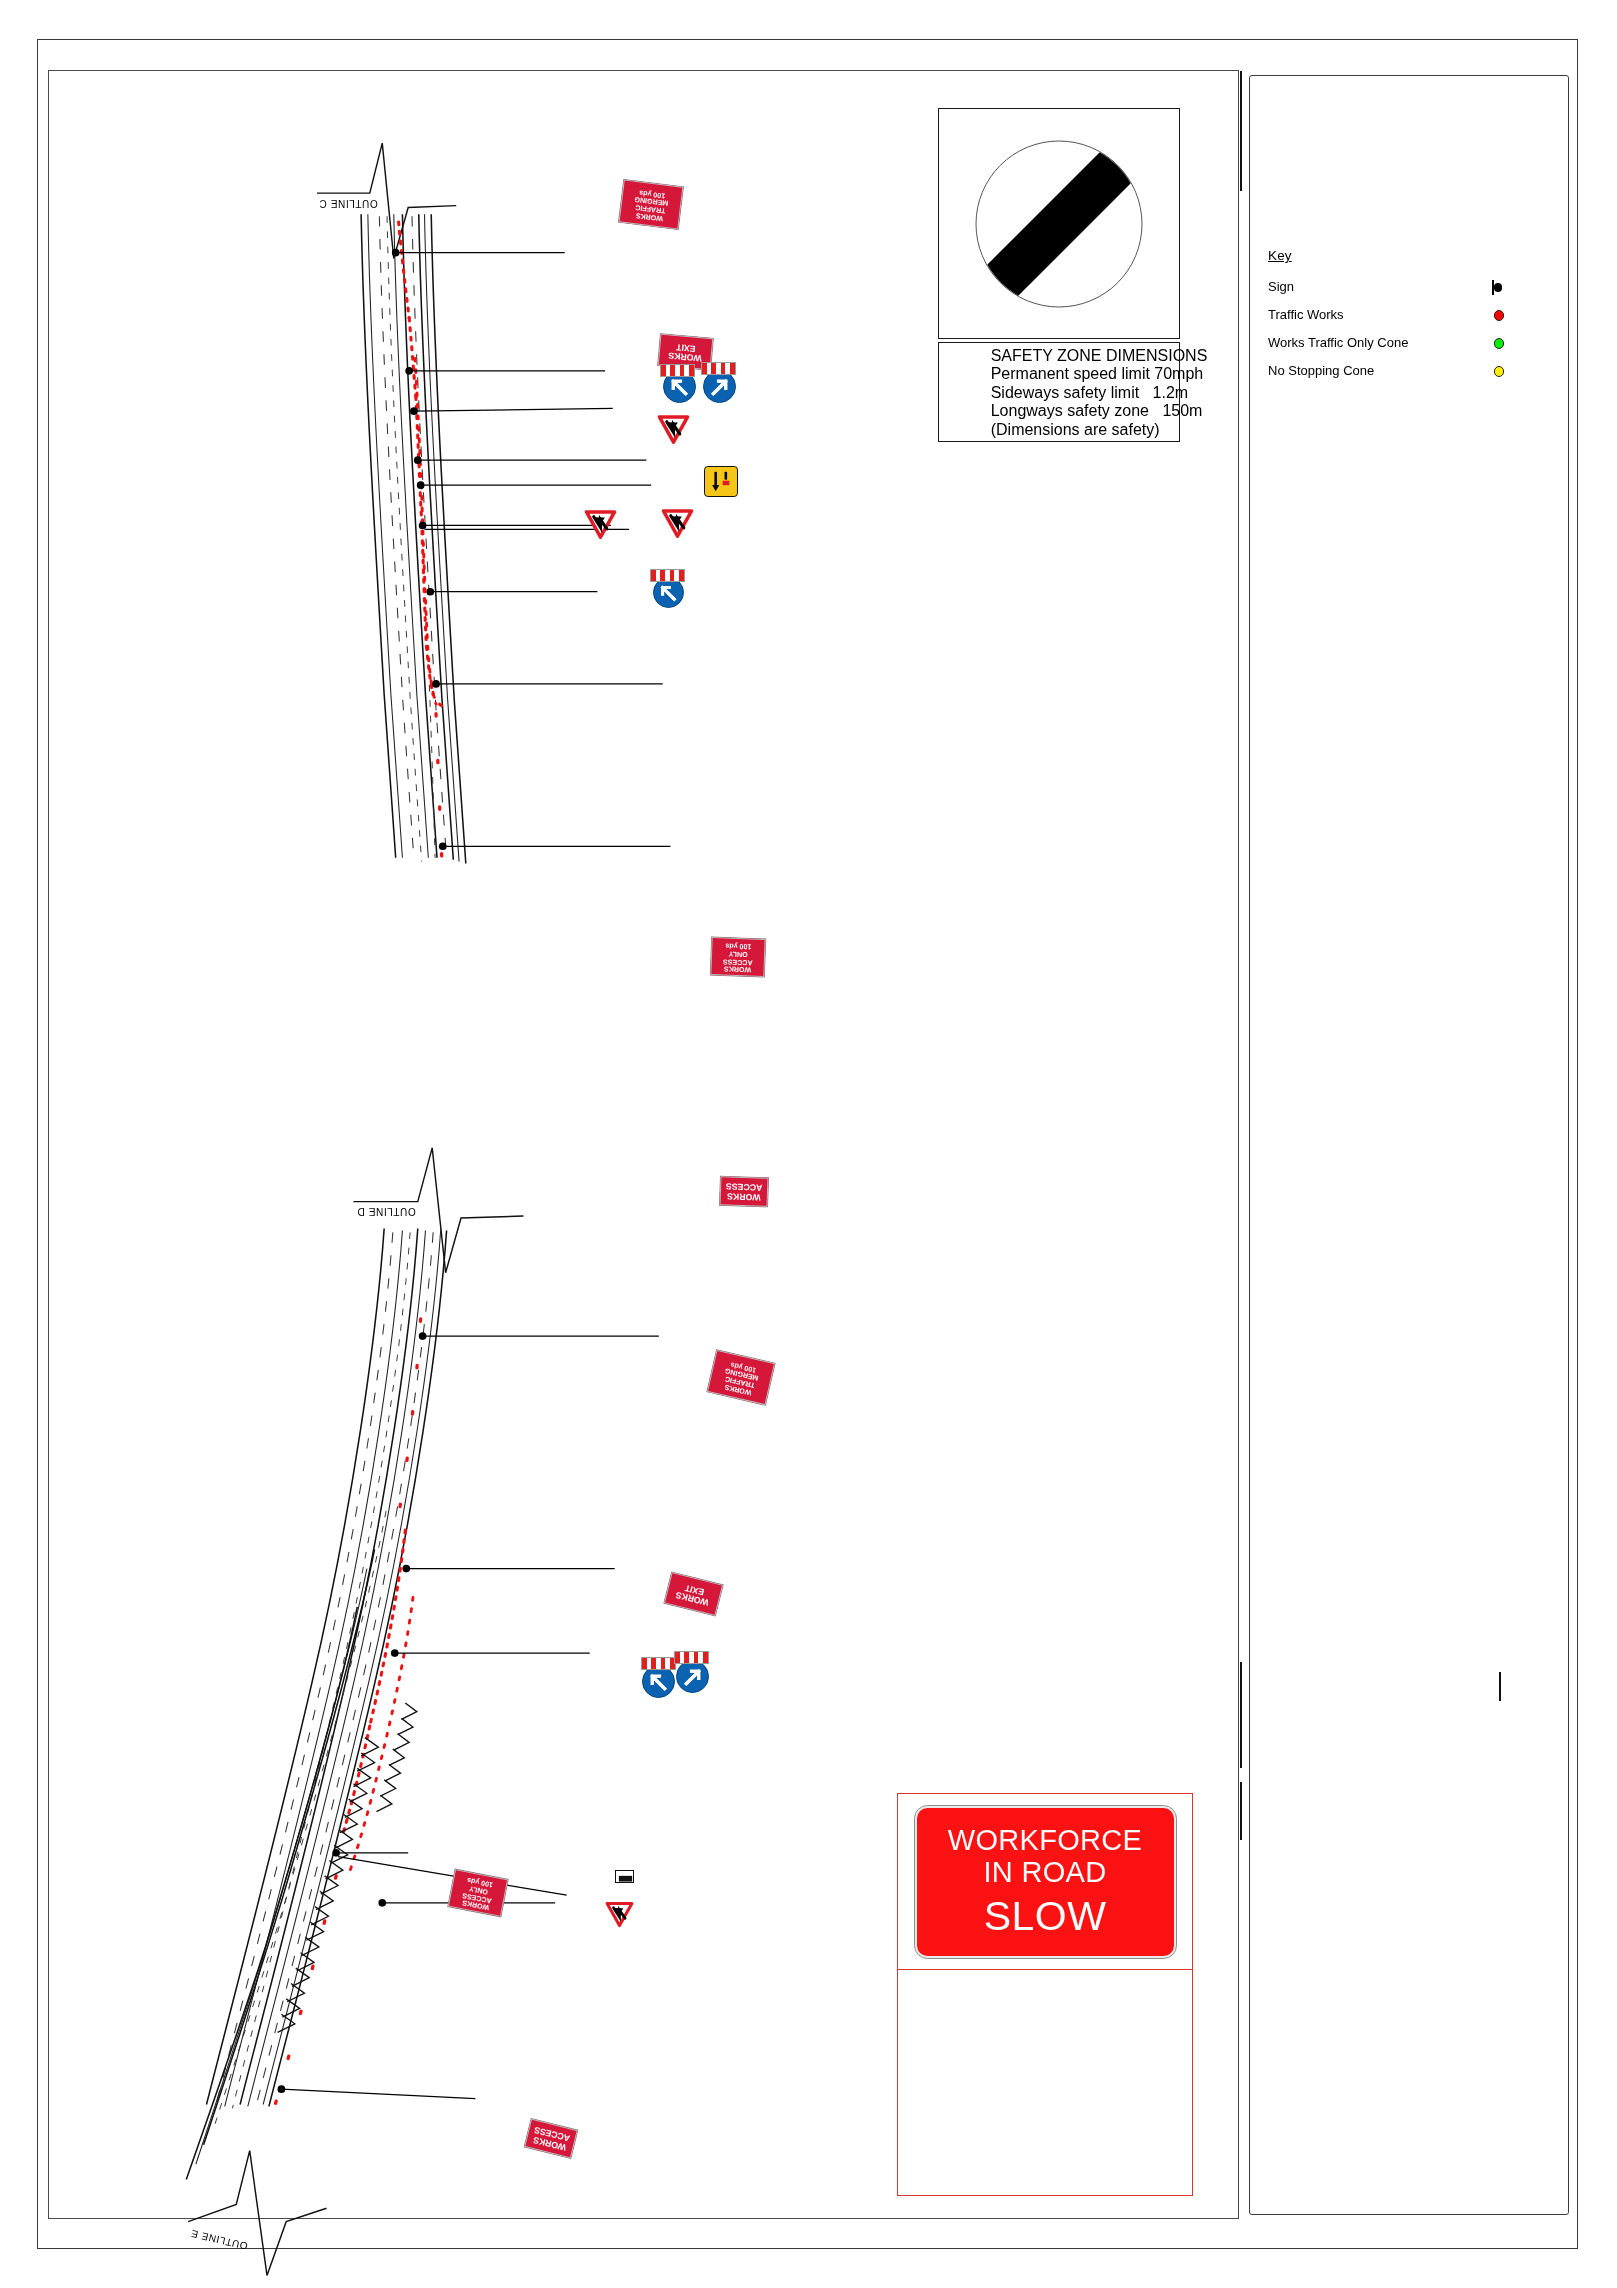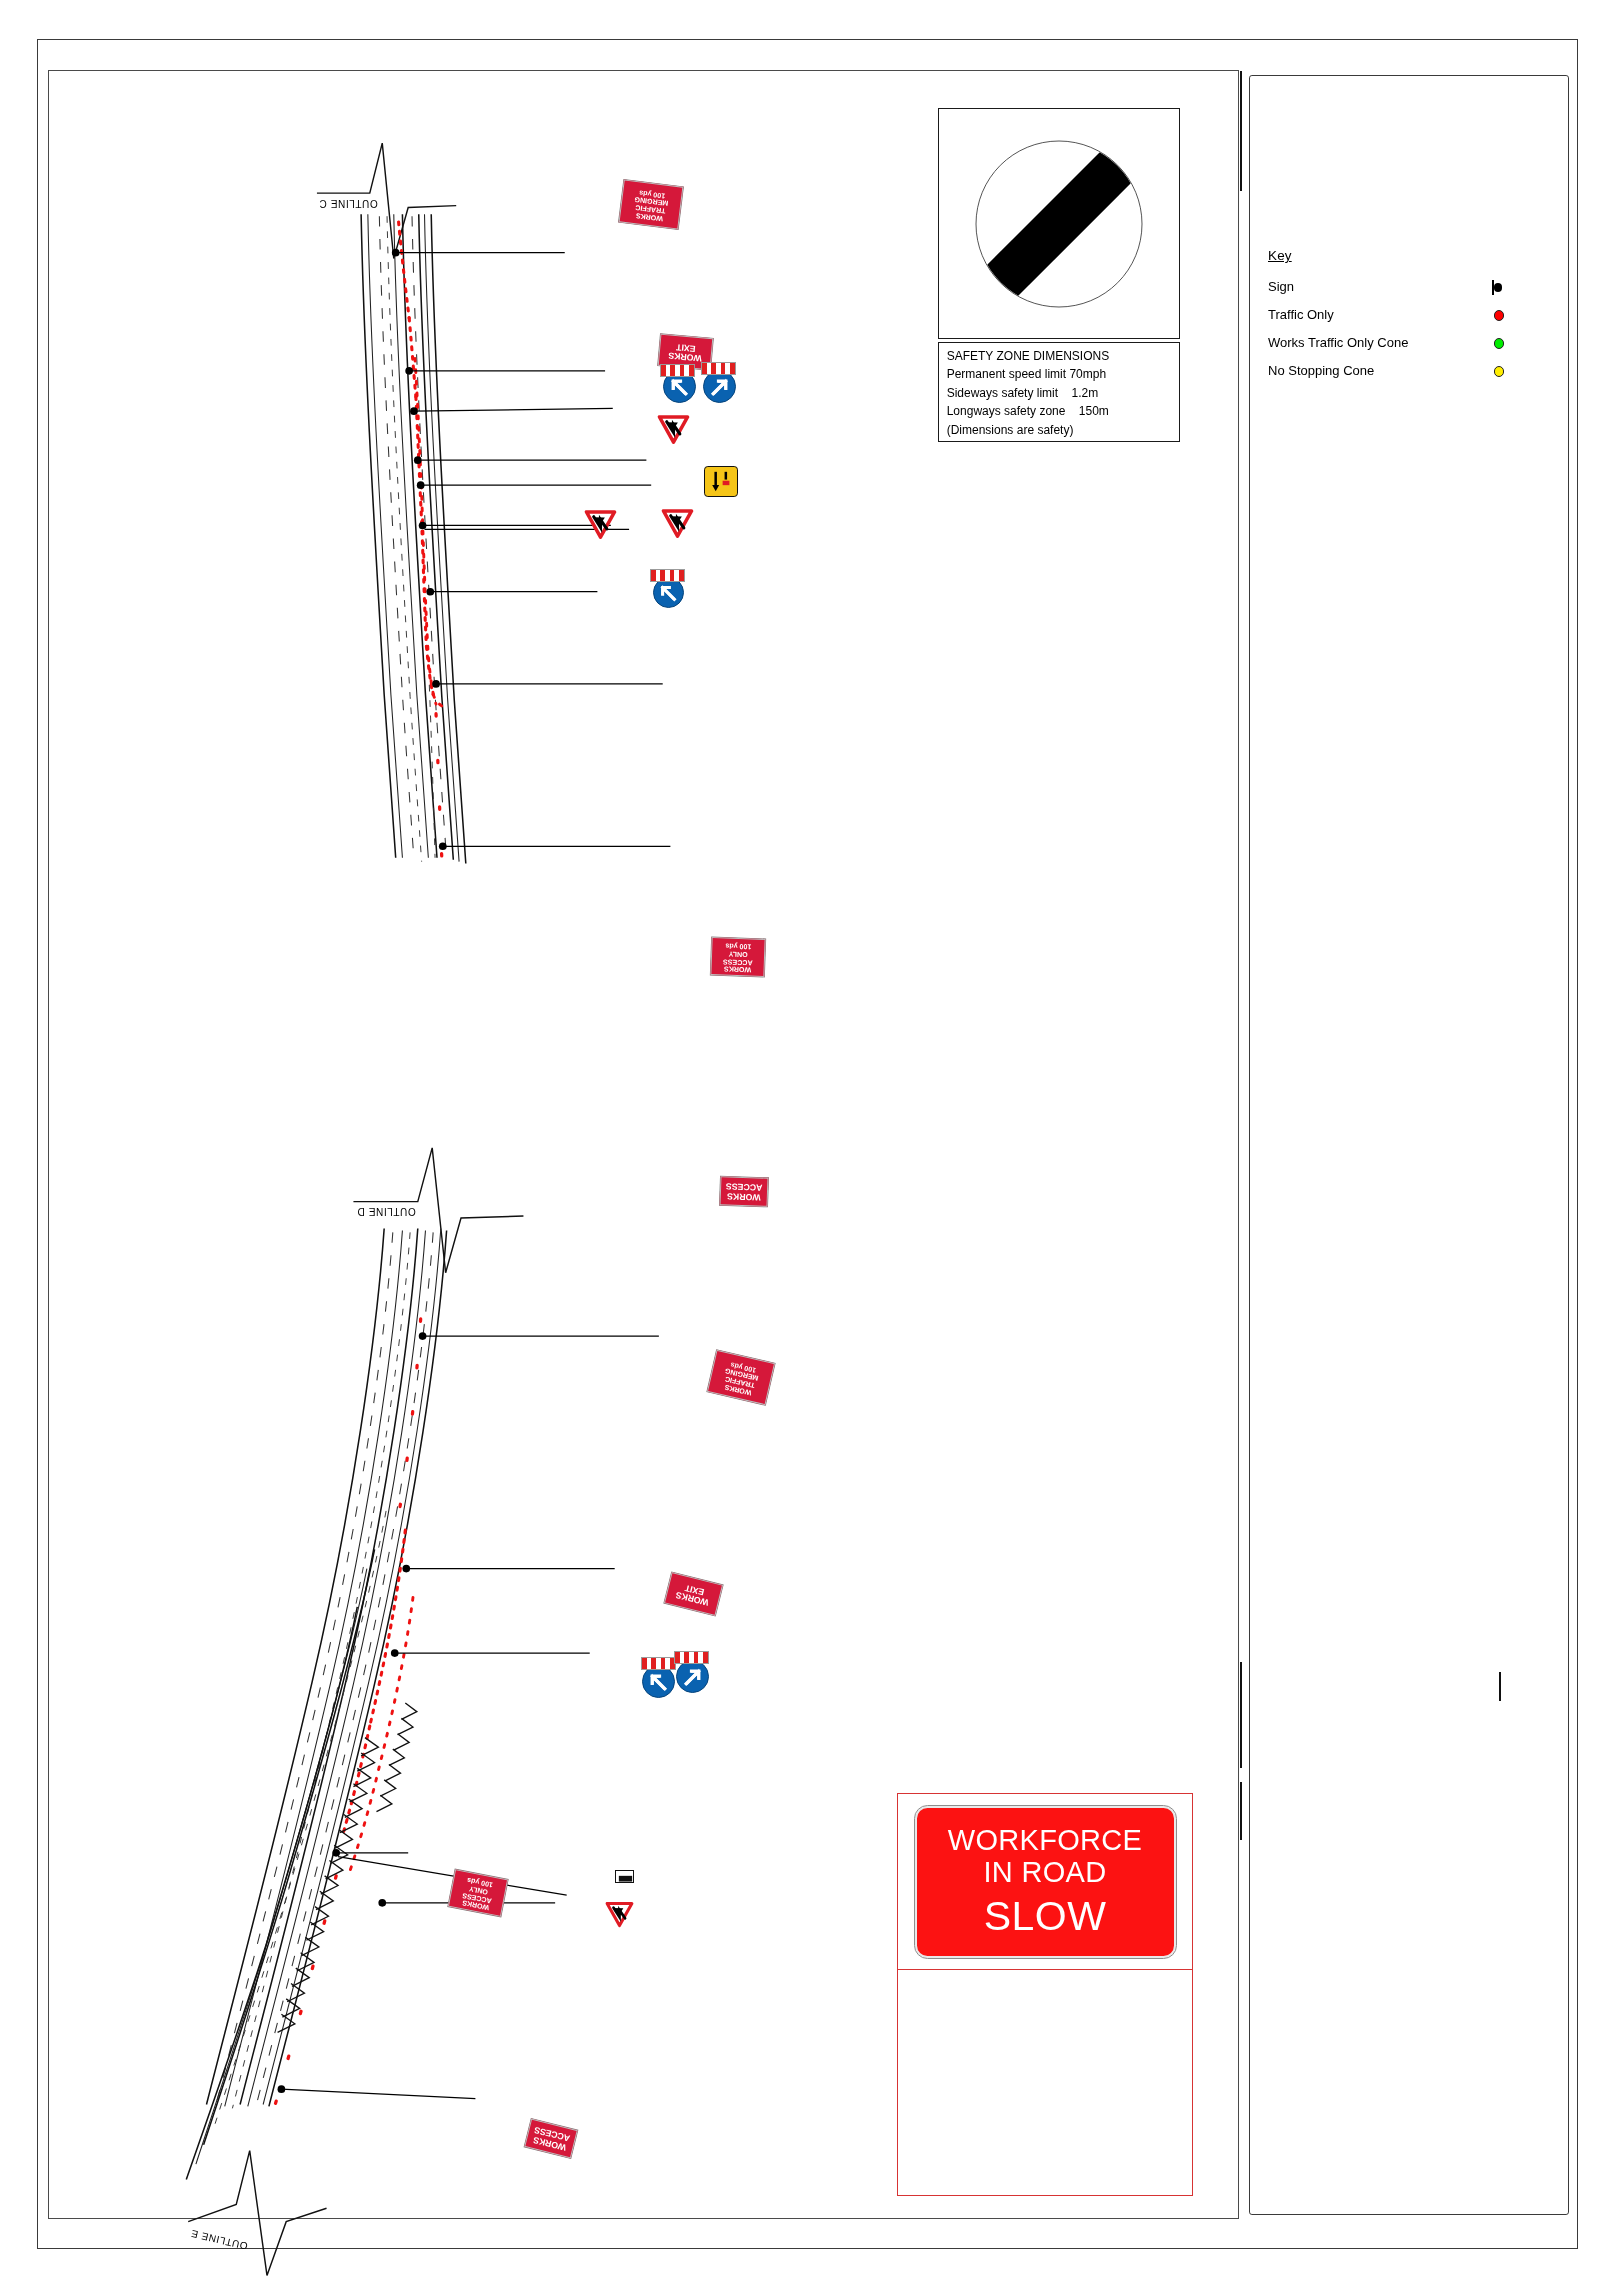--- a/index.html
+++ b/index.html
@@ -71,21 +71,21 @@
   .nsl-bar{
     position:absolute;left:50%;top:50%;
     width:179px;height:44px;background:#000;
     transform:translate(-50%,-50%) rotate(-45deg);
   }
   .szd-box{
     position:absolute;left:938px;top:342px;width:242px;height:100px;
     border:1.5px solid #1a1a1a;background:#fff;box-sizing:border-box;
     padding:3.8px 7.7px 0 7.7px;
   }
-  .szd-line{font-size:12px;line-height:18.5px;white-space:nowrap;}
+  .szd-line{font-size:16px;line-height:18.5px;white-space:nowrap;margin-left:44px;}
   .szd-line .sp{display:inline-block;width:13.4px;}
 
   
   .wf-wrap{
     position:absolute;left:897px;top:1793px;width:296px;height:403px;
     border:1.2px solid #d73434;box-sizing:border-box;background:#fff;
   }
   .wf-signcell{
     position:relative;height:175px;border-bottom:1.2px solid #d73434;
     display:flex;align-items:center;justify-content:center;text-align:center;
@@ -476,21 +476,21 @@
       <span class="lbl">Sign</span>
       <span class="key-swatch">
         <span class="sign-mark">
             <span class="stem"></span>
             <span class="head"></span>
           </span>
       </span>
     </div>
 
     <div class="key-row">
-      <span class="lbl">Traffic Only</span>
+      <span class="lbl">Traffic Works</span>
       <span class="key-swatch">
         <span class="dot" id="kdot1" style="background: rgb(255, 0, 0);"></span>
       </span>
     </div>
 
     <div class="key-row">
       <span class="lbl">Works Traffic Only Cone</span>
       <span class="key-swatch">
         <span class="dot" id="kdot2" style="background: rgb(0, 238, 0);"></span>
       </span>

